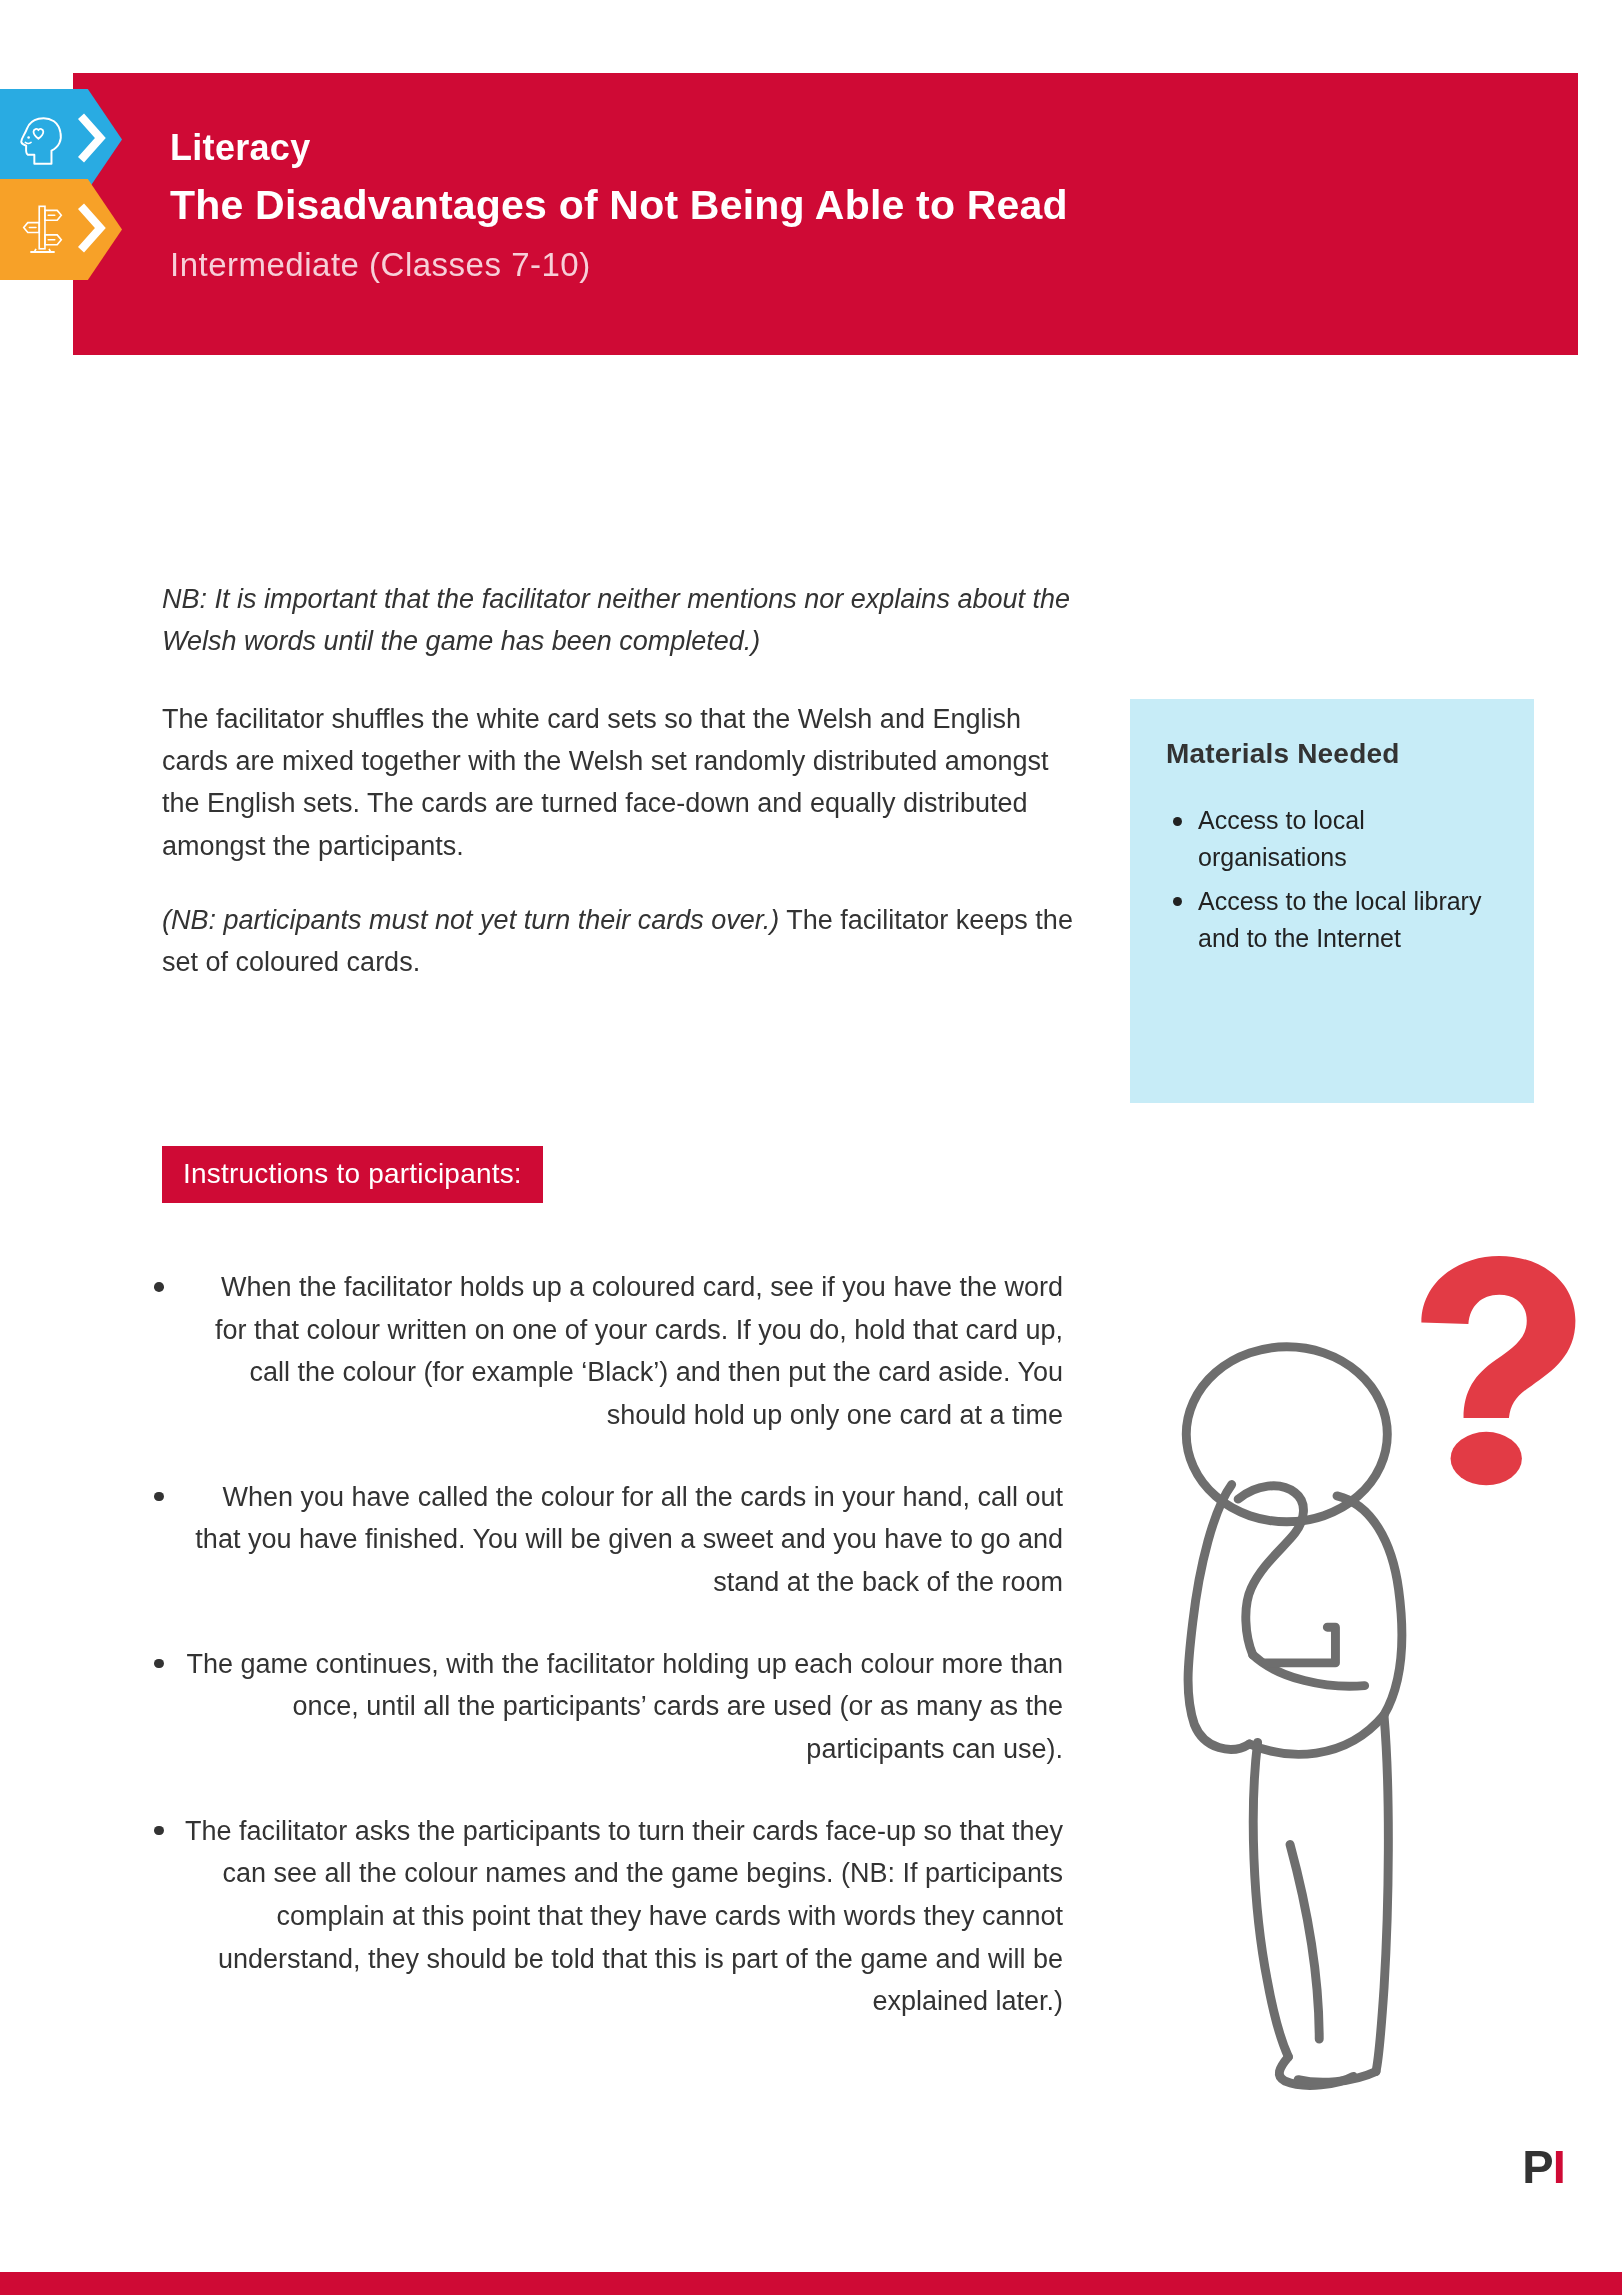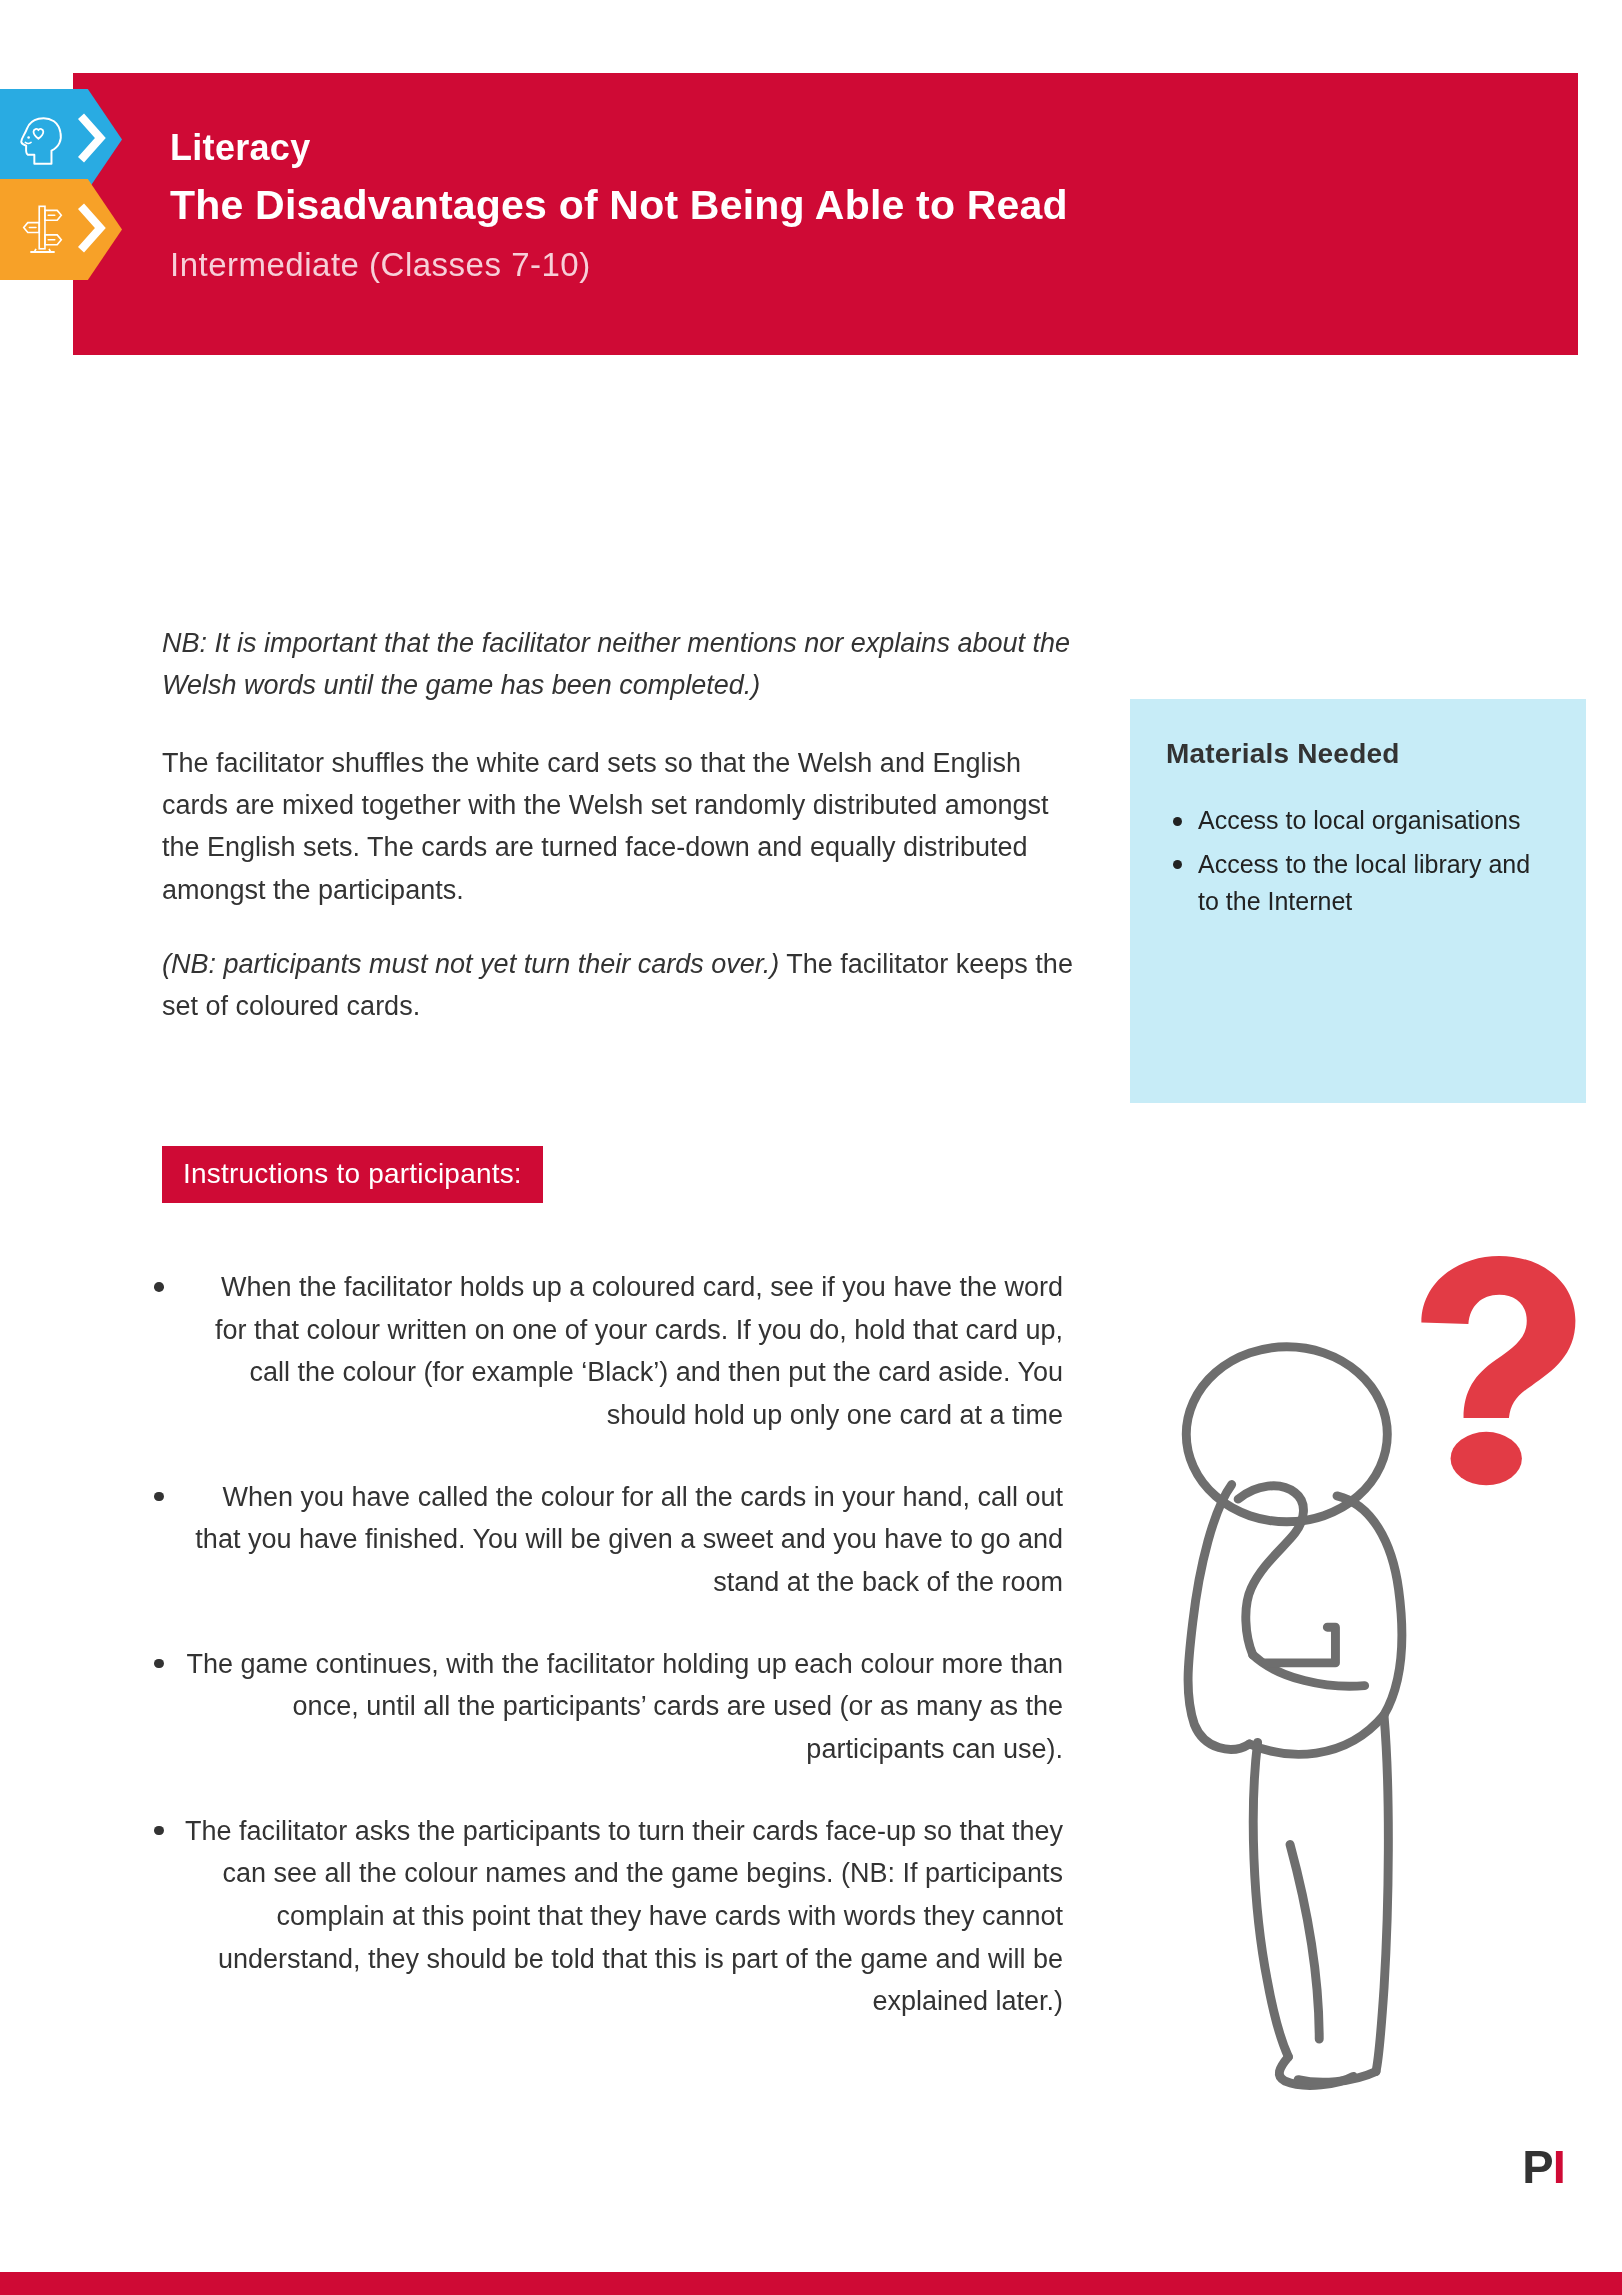--- a/index.html
+++ b/index.html
@@ -134,30 +134,30 @@
     top: 578px;
     width: 913px;
   }
 
   .para {
     font-size: 27px;
     line-height: 1.56;
     color: #333333;
     margin-bottom: 36px;
   }
-  .para.italic { font-style: italic; margin-top: 44px; }
+  .para.italic { font-style: italic; }
   .para em { font-style: italic; }
   .para.tight { margin-bottom: 32px; }
 
   
   .materials-box {
     position: absolute;
     left: 1130px;
     top: 699px;
-    width: 456px;
+    width: 404px;
     height: 404px;
     background: #c7ecf7;
     padding: 39px 36px 24px 36px;
   }
   .materials-title {
     font-size: 28px;
     font-weight: 700;
     color: #333333;
     letter-spacing: 0.2px;
     margin-bottom: 32px;

